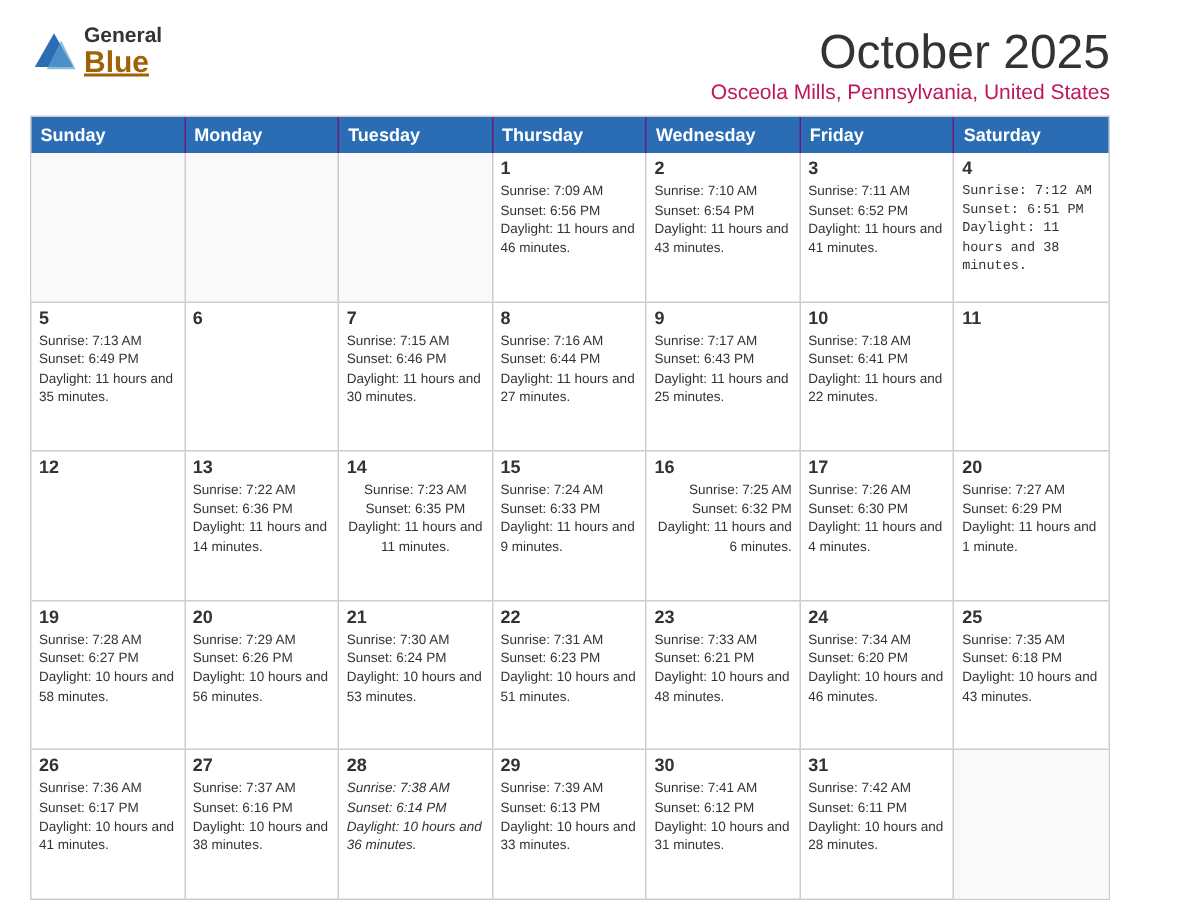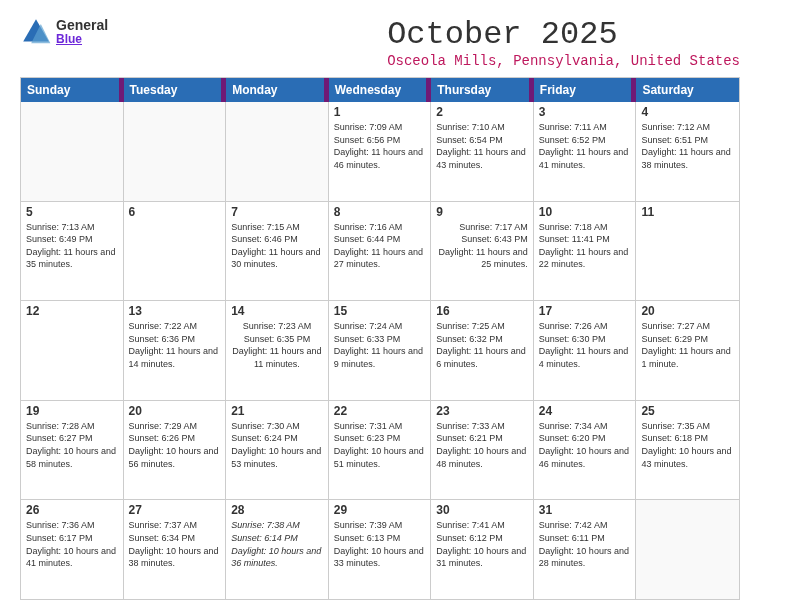--- a/index.html
+++ b/index.html
@@ -32,31 +32,31 @@
       display: flex;
       flex-direction: column;
       line-height: 1.1;
     }
     .logo-general {
       font-size: 14px;
       font-weight: bold;
       color: #333;
     }
     .logo-blue {
-      font-size: 12px;
+      font-size: 20px;
       font-weight: bold;
-      color: #6d28d9;
+      color: #a16207;
       text-decoration: underline;
     }
     .logo-icon {
       width: 32px;
       height: 32px;
     }
     .title-area {
-      font-family: Liberation Mono, monospace;
+      text-align: right;
     }
     .month-title {
       font-size: 32px;
       font-weight: normal;
       color: #333;
     }
     .location {
       font-size: 14px;
       color: #be185d;
     }
@@ -69,21 +69,21 @@
     .cal-header {
       display: grid;
       grid-template-columns: repeat(7, 1fr);
       background: #2a6db5;
     }
     .cal-header-cell {
       color: #fff;
       font-size: 12px;
       font-weight: bold;
       padding: 5px 6px;
-      border-right: 5px solid #701a75;
+      border-right: 1px solid #701a75;
       text-align: left;
     }
     .cal-header-cell:last-child { border-right: none; }
     .cal-body {
       flex: 1;
       display: flex;
       flex-direction: column;
     }
     .cal-row {
       display: grid;
@@ -131,24 +131,24 @@
     </div>
     <div class="title-area">
       <div class="month-title">October 2025</div>
       <div class="location">Osceola Mills, Pennsylvania, United States</div>
     </div>
   </div>
 
   <div class="calendar">
     <div class="cal-header">
     <div class="cal-header-cell">Sunday</div>
+        <div class="cal-header-cell">Monday</div>
         <div class="cal-header-cell">Tuesday</div>
-        <div class="cal-header-cell">Monday</div>
+        <div class="cal-header-cell">Thursday</div>
         <div class="cal-header-cell">Wednesday</div>
-        <div class="cal-header-cell">Thursday</div>
         <div class="cal-header-cell">Friday</div>
         <div class="cal-header-cell">Saturday</div>
       </div>
     <div class="cal-body">
     <div class="cal-row">
           <div class="cal-cell empty"></div>
           <div class="cal-cell empty"></div>
           <div class="cal-cell empty"></div>
           <div class="cal-cell">
             <span class="day-number">1</span>
@@ -163,21 +163,21 @@
 Daylight: 11 hours and 43 minutes.</div>
           </div>
           <div class="cal-cell">
             <span class="day-number">3</span>
             <div class="cell-text" style="white-space: pre-line;">Sunrise: 7:11 AM
 Sunset: 6:52 PM
 Daylight: 11 hours and 41 minutes.</div>
           </div>
           <div class="cal-cell">
             <span class="day-number">4</span>
-            <div class="cell-text" style="white-space: pre-line;">Sunrise: 7:12 AM
+            <div class="cell-text" style="white-space: pre-line; font-family: Liberation Mono, monospace;">Sunrise: 7:12 AM
 Sunset: 6:51 PM
 Daylight: 11 hours and 38 minutes.</div>
           </div>
         </div>
         <div class="cal-row">
           <div class="cal-cell">
             <span class="day-number">5</span>
             <div class="cell-text" style="white-space: pre-line;">Sunrise: 7:13 AM
 Sunset: 6:49 PM
 Daylight: 11 hours and 35 minutes.</div>
@@ -192,28 +192,28 @@
 Daylight: 11 hours and 30 minutes.</div>
           </div>
           <div class="cal-cell">
             <span class="day-number">8</span>
             <div class="cell-text" style="white-space: pre-line;">Sunrise: 7:16 AM
 Sunset: 6:44 PM
 Daylight: 11 hours and 27 minutes.</div>
           </div>
           <div class="cal-cell">
             <span class="day-number">9</span>
-            <div class="cell-text" style="white-space: pre-line; text-align: right;">Sunrise: 7:17 AM
+            <div class="cell-text" style="white-space: pre-line;">Sunrise: 7:17 AM
 Sunset: 6:43 PM
 Daylight: 11 hours and 25 minutes.</div>
           </div>
           <div class="cal-cell">
             <span class="day-number">10</span>
             <div class="cell-text" style="white-space: pre-line;">Sunrise: 7:18 AM
-Sunset: 11:41 PM
+Sunset: 6:41 PM
 Daylight: 11 hours and 22 minutes.</div>
           </div>
           <div class="cal-cell">
             <span class="day-number">11</span>
           </div>
         </div>
         <div class="cal-row">
           <div class="cal-cell">
             <span class="day-number">12</span>
           </div>
@@ -230,21 +230,21 @@
 Daylight: 11 hours and 11 minutes.</div>
           </div>
           <div class="cal-cell">
             <span class="day-number">15</span>
             <div class="cell-text" style="white-space: pre-line;">Sunrise: 7:24 AM
 Sunset: 6:33 PM
 Daylight: 11 hours and 9 minutes.</div>
           </div>
           <div class="cal-cell">
             <span class="day-number">16</span>
-            <div class="cell-text" style="white-space: pre-line;">Sunrise: 7:25 AM
+            <div class="cell-text" style="white-space: pre-line; text-align: right;">Sunrise: 7:25 AM
 Sunset: 6:32 PM
 Daylight: 11 hours and 6 minutes.</div>
           </div>
           <div class="cal-cell">
             <span class="day-number">17</span>
             <div class="cell-text" style="white-space: pre-line;">Sunrise: 7:26 AM
 Sunset: 6:30 PM
 Daylight: 11 hours and 4 minutes.</div>
           </div>
           <div class="cal-cell">
@@ -301,21 +301,21 @@
         <div class="cal-row">
           <div class="cal-cell">
             <span class="day-number">26</span>
             <div class="cell-text" style="white-space: pre-line;">Sunrise: 7:36 AM
 Sunset: 6:17 PM
 Daylight: 10 hours and 41 minutes.</div>
           </div>
           <div class="cal-cell">
             <span class="day-number">27</span>
             <div class="cell-text" style="white-space: pre-line;">Sunrise: 7:37 AM
-Sunset: 6:34 PM
+Sunset: 6:16 PM
 Daylight: 10 hours and 38 minutes.</div>
           </div>
           <div class="cal-cell">
             <span class="day-number">28</span>
             <div class="cell-text" style="white-space: pre-line; font-style: italic;">Sunrise: 7:38 AM
 Sunset: 6:14 PM
 Daylight: 10 hours and 36 minutes.</div>
           </div>
           <div class="cal-cell">
             <span class="day-number">29</span>

